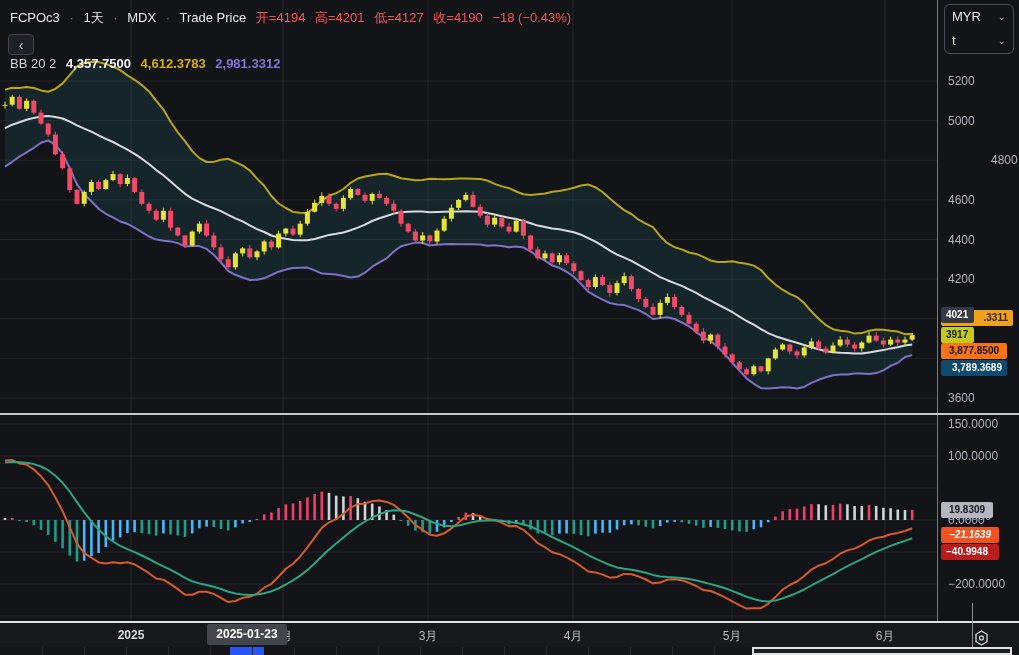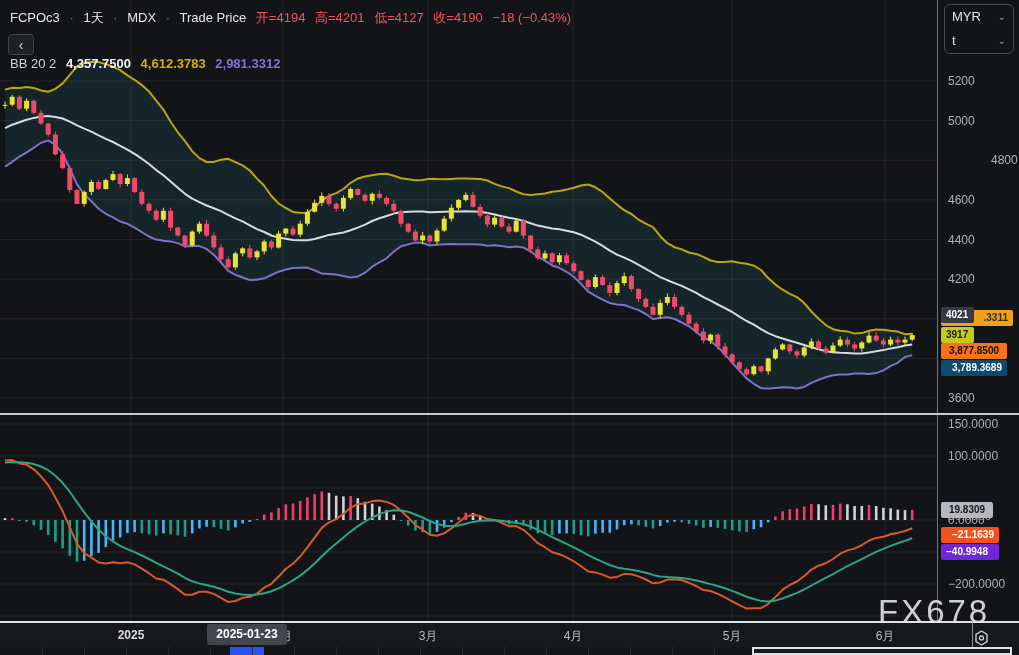--- a/index.html
+++ b/index.html
@@ -539,22 +539,22 @@
       <div class="tick" style="top: 456px;">100.0000</div>
       <div class="tick" style="top: 516px;">50.0000</div>
       <div class="tick" style="top: 520px;">0.0000</div>
       <div class="tick" style="top: 584px;">−200.0000</div>
       <div class="px-label" style="left: 3px; top: 310px; background: rgb(239, 162, 28); color: rgb(59, 42, 0); min-width: 72px; text-align: right; z-index: 5; box-sizing: border-box;">.3311</div>
       <div class="px-label" style="left: 3px; top: 307px; background: rgb(54, 58, 69); color: rgb(255, 255, 255); min-width: 33px; text-align: left; z-index: 6; box-sizing: border-box;">4021</div>
       <div class="px-label" style="left: 3px; top: 327px; background: rgb(195, 202, 28); color: rgb(26, 28, 7); min-width: 33px; text-align: left; z-index: 4; box-sizing: border-box;">3917</div>
       <div class="px-label" style="left: 3px; top: 343px; background: #f97316; color: rgb(16, 18, 22); min-width: 66px; text-align: center; z-index: 3; box-sizing: border-box;">3,877.8500</div>
       <div class="px-label" style="left: 3px; top: 360px; background: #0c4a6e; color: rgb(255, 255, 255); min-width: 66px; text-align: right; z-index: 3; box-sizing: border-box;">3,789.3689</div>
       <div class="px-label" style="left: 3px; top: 502px; background: rgb(180, 183, 189); color: rgb(20, 22, 26); min-width: 52px; text-align: center; z-index: 4; box-sizing: border-box;">19.8309</div>
-      <div class="px-label" style="left: 3px; top: 527px; background: rgb(244, 81, 30); color: rgb(255, 255, 255); min-width: 58px; text-align: right; z-index: 4; box-sizing: border-box;">−21.1639</div>
-      <div class="px-label" style="left: 3px; top: 544px; background: #6d28d9; color: rgb(255, 255, 255); min-width: 58px; text-align: left; z-index: 4; box-sizing: border-box;">−40.9948</div>
+      <div class="px-label" style="left: 3px; top: 527px; background: rgb(244, 81, 30); color: rgb(255, 255, 255); min-width: 58px; text-align: center; z-index: 4; box-sizing: border-box; font-style: italic;">−21.1639</div>
+      <div class="px-label" style="left: 3px; top: 544px; background: #b91c1c; color: rgb(255, 255, 255); min-width: 58px; text-align: left; z-index: 4; box-sizing: border-box;">−40.9948</div>
     </div>
 
   <div class="time-axis" id="time-axis">
     <div class="cross-date">2025-01-23</div>
   <div class="t-tick t-year" style="left: 131px;">2025</div>
       <div class="t-tick" style="left: 283px;">2月</div>
       <div class="t-tick" style="left: 428px;">3月</div>
       <div class="t-tick" style="left: 573px;">4月</div>
       <div class="t-tick" style="left: 732px;">5月</div>
       <div class="t-tick" style="left: 885px;">6月</div>
@@ -582,14 +582,13 @@
       <div class="seg" style="left: 420px;"></div>
       <div class="seg" style="left: 462px;"></div>
       <div class="seg" style="left: 504px;"></div>
       <div class="seg" style="left: 546px;"></div>
       <div class="seg" style="left: 588px;"></div>
       <div class="seg" style="left: 630px;"></div>
       <div class="seg" style="left: 672px;"></div>
       <div class="seg" style="left: 714px;"></div>
     </div>
 
-  <div class="watermark">FX678</div>
 </div>
 
 </body></html>

